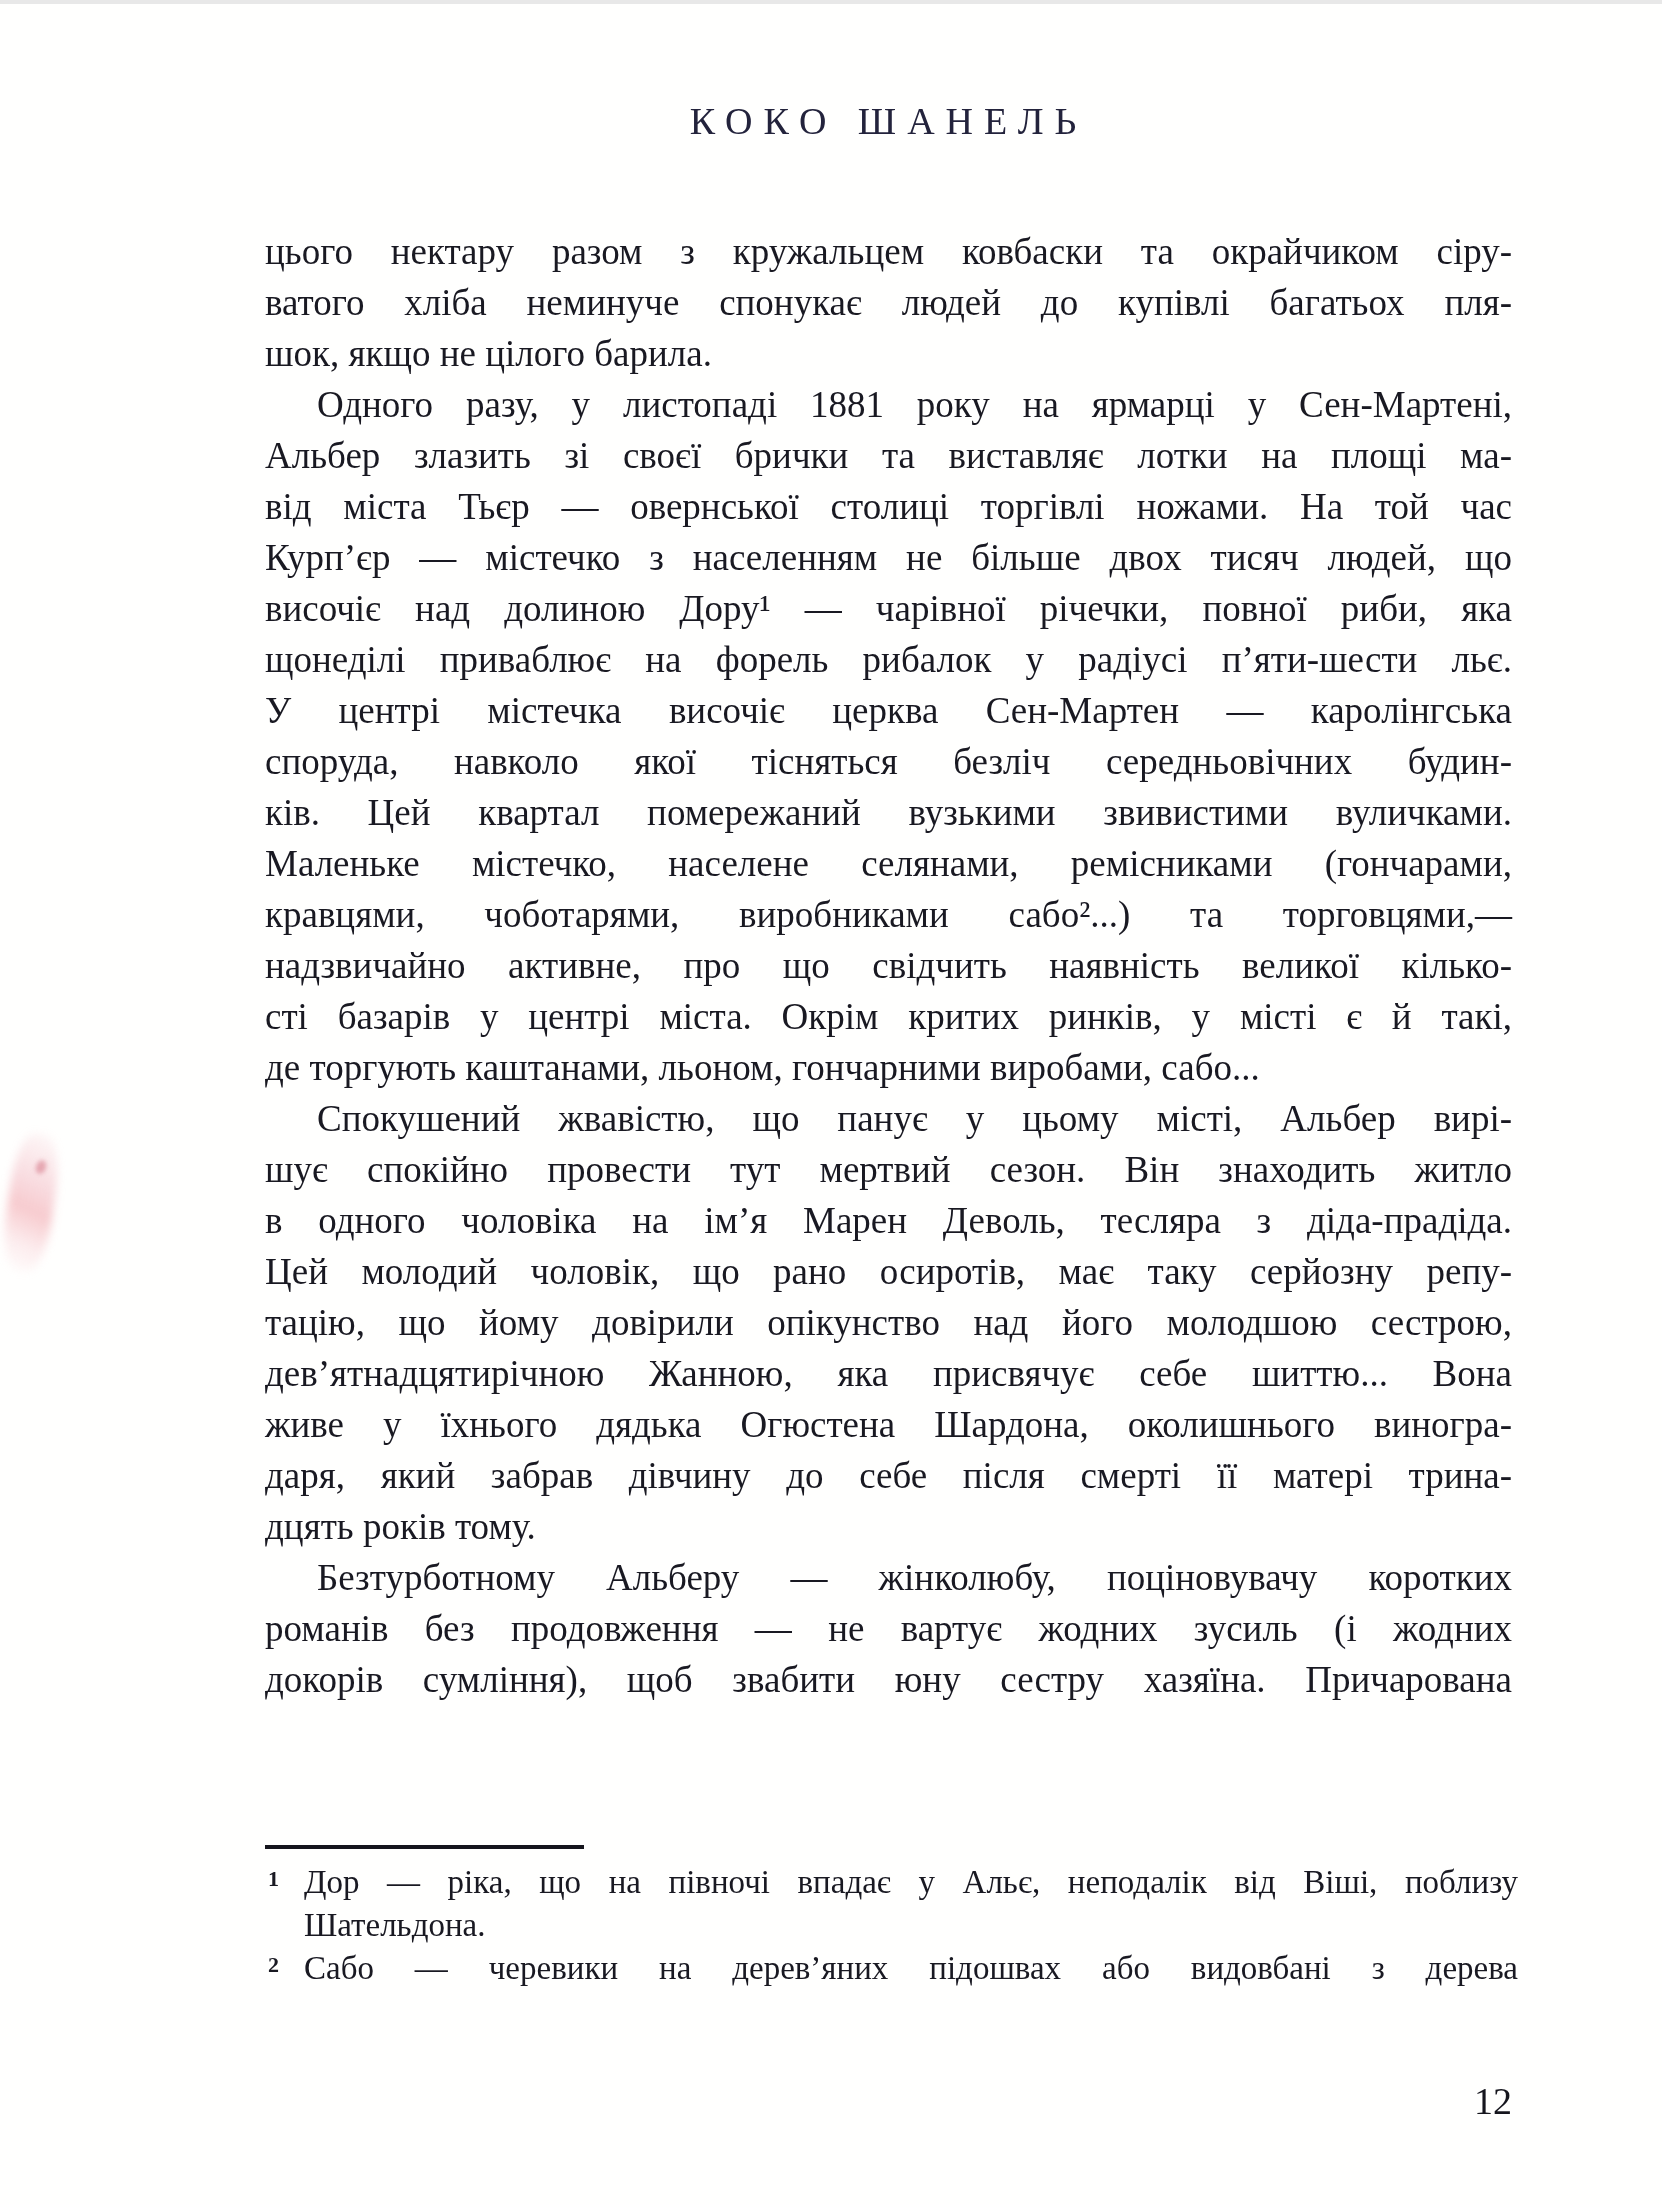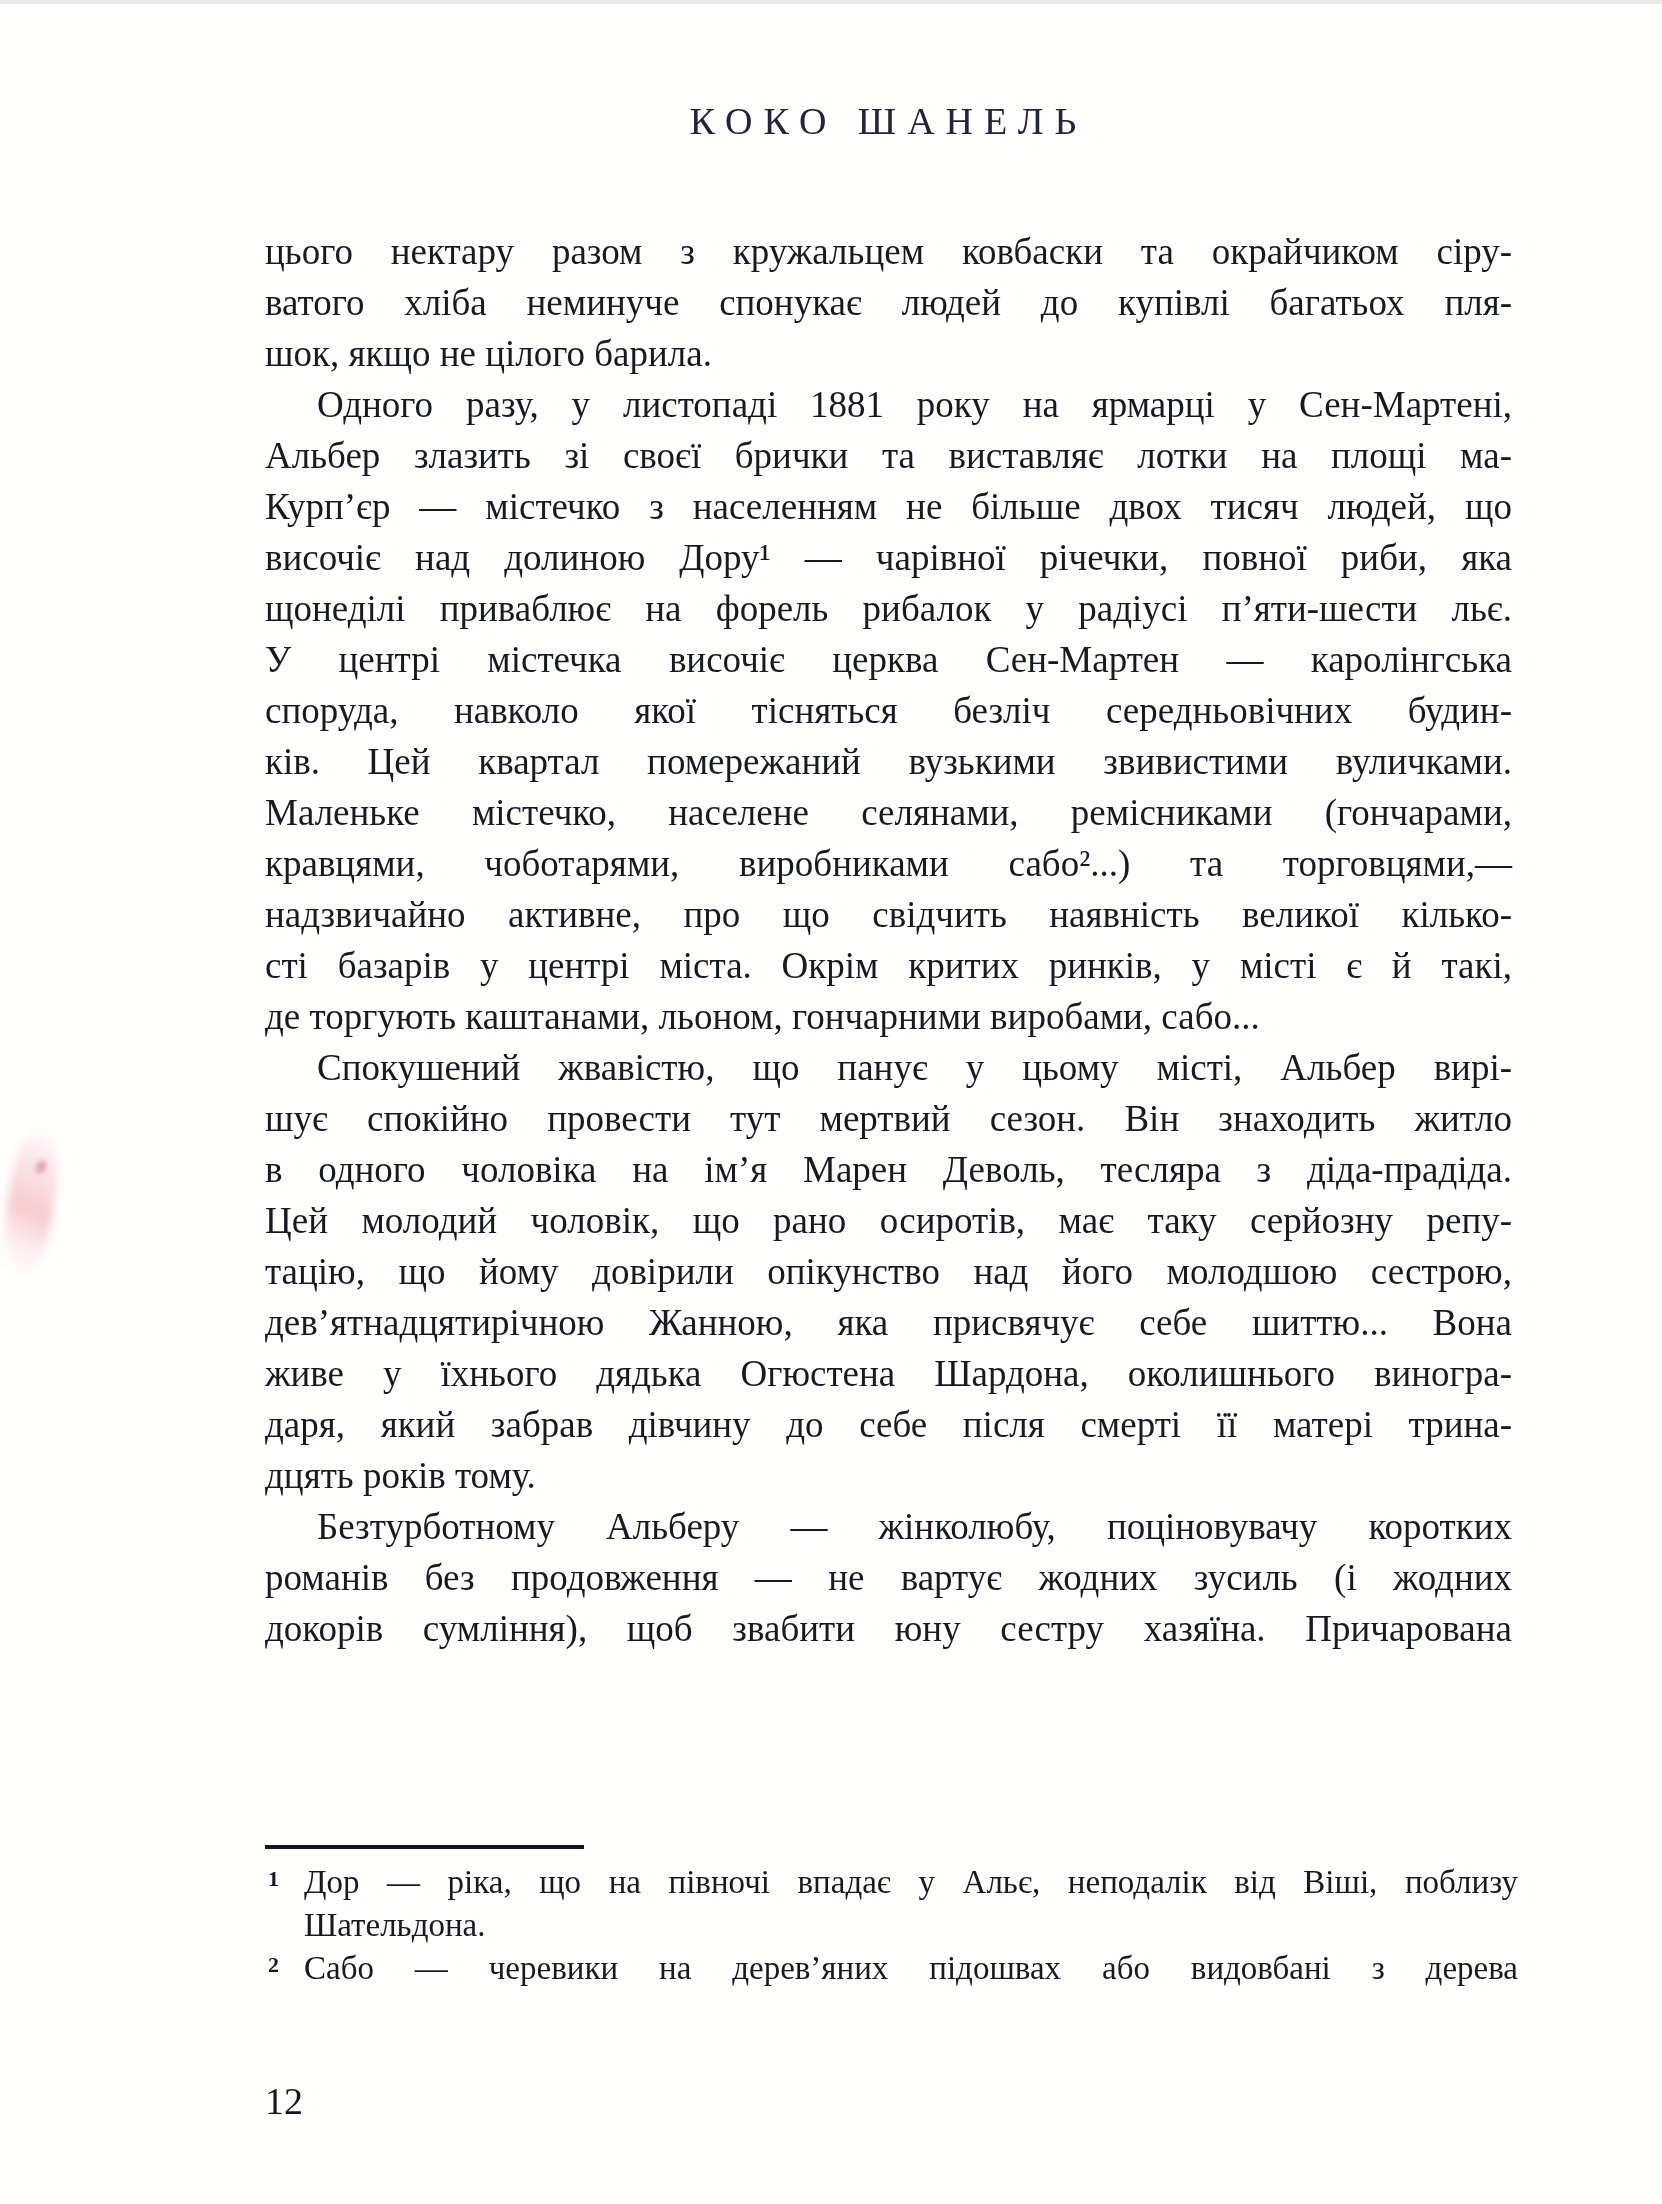--- a/index.html
+++ b/index.html
@@ -80,21 +80,21 @@
     font-weight: bold;
   }
   .fn-italic {
     font-style: italic;
   }
   .page-number {
     position: absolute;
     left: 265px;
     top: 2075px;
     width: 1247px;
-    text-align: left;
+    text-align: right;
     font-size: 38px;
     color: #15151d;
   }
   .scan-smudge {
     position: absolute;
     left: 8px;
     top: 1129px;
     width: 46px;
     height: 139px;
     background: linear-gradient(197deg,
@@ -127,20 +127,21 @@
 <div class="page">
 
   <div class="running-header">КОКО ШАНЕЛЬ</div>
 
   <div class="body-text">
       <div class="line">цього нектару разом з кружальцем ковбаски та окрайчиком сіру-</div>
       <div class="line">ватого хліба неминуче спонукає людей до купівлі багатьох пля-</div>
       <div class="line flush">шок, якщо не цілого барила.</div>
       <div class="line indent">Одного разу, у листопаді 1881 року на ярмарці у Сен-Мартені,</div>
       <div class="line">Альбер злазить зі своєї брички та виставляє лотки на площі ма-</div>
+      <div class="line">від міста Тьєр — овернської столиці торгівлі ножами. На той час</div>
       <div class="line">Курп’єр — містечко з населенням не більше двох тисяч людей, що</div>
       <div class="line">височіє над долиною Дору¹ — чарівної річечки, повної риби, яка</div>
       <div class="line">щонеділі приваблює на форель рибалок у радіусі п’яти-шести льє.</div>
       <div class="line">У центрі містечка височіє церква Сен-Мартен — каролінгська</div>
       <div class="line">споруда, навколо якої тісняться безліч середньовічних будин-</div>
       <div class="line">ків. Цей квартал помережаний вузькими звивистими вуличками.</div>
       <div class="line">Маленьке містечко, населене селянами, ремісниками (гончарами,</div>
       <div class="line">кравцями, чоботарями, виробниками сабо²...) та торговцями,—</div>
       <div class="line">надзвичайно активне, про що свідчить наявність великої кілько-</div>
       <div class="line">сті базарів у центрі міста. Окрім критих ринків, у місті є й такі,</div>

